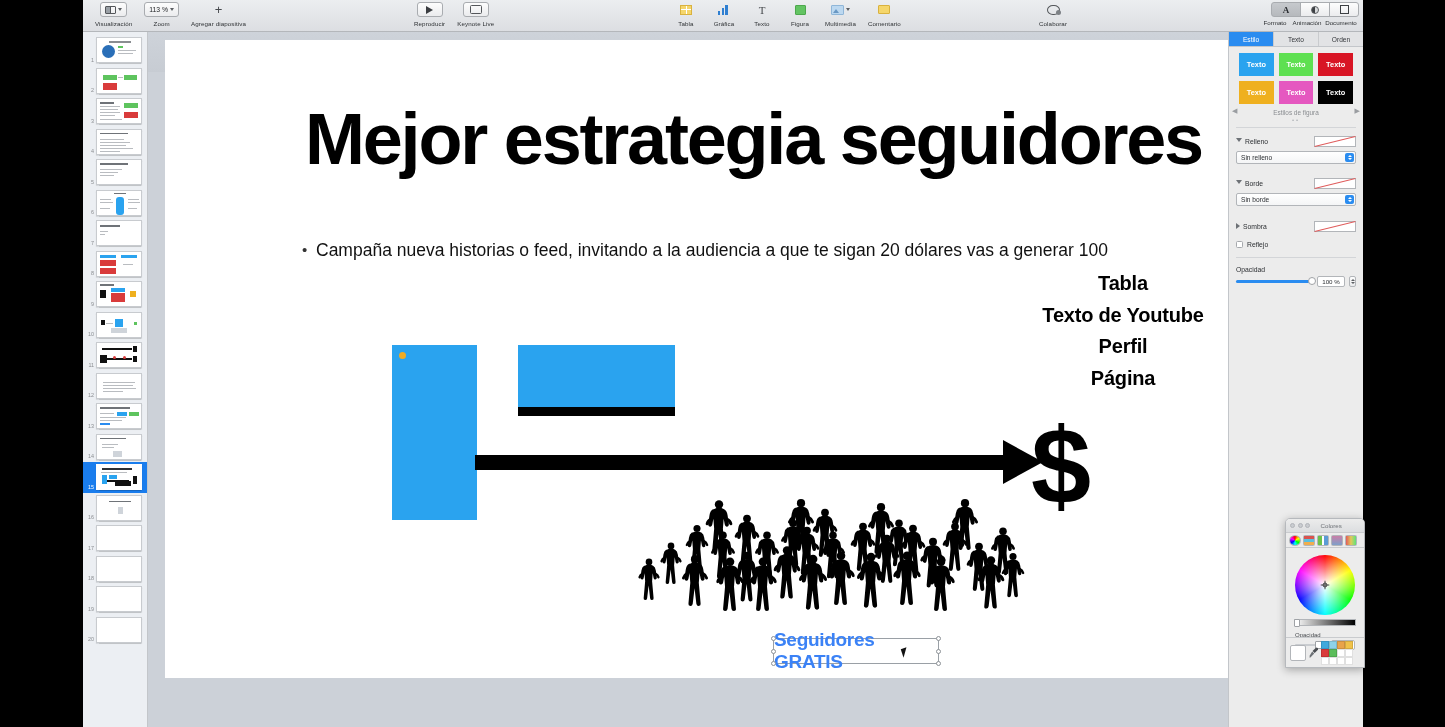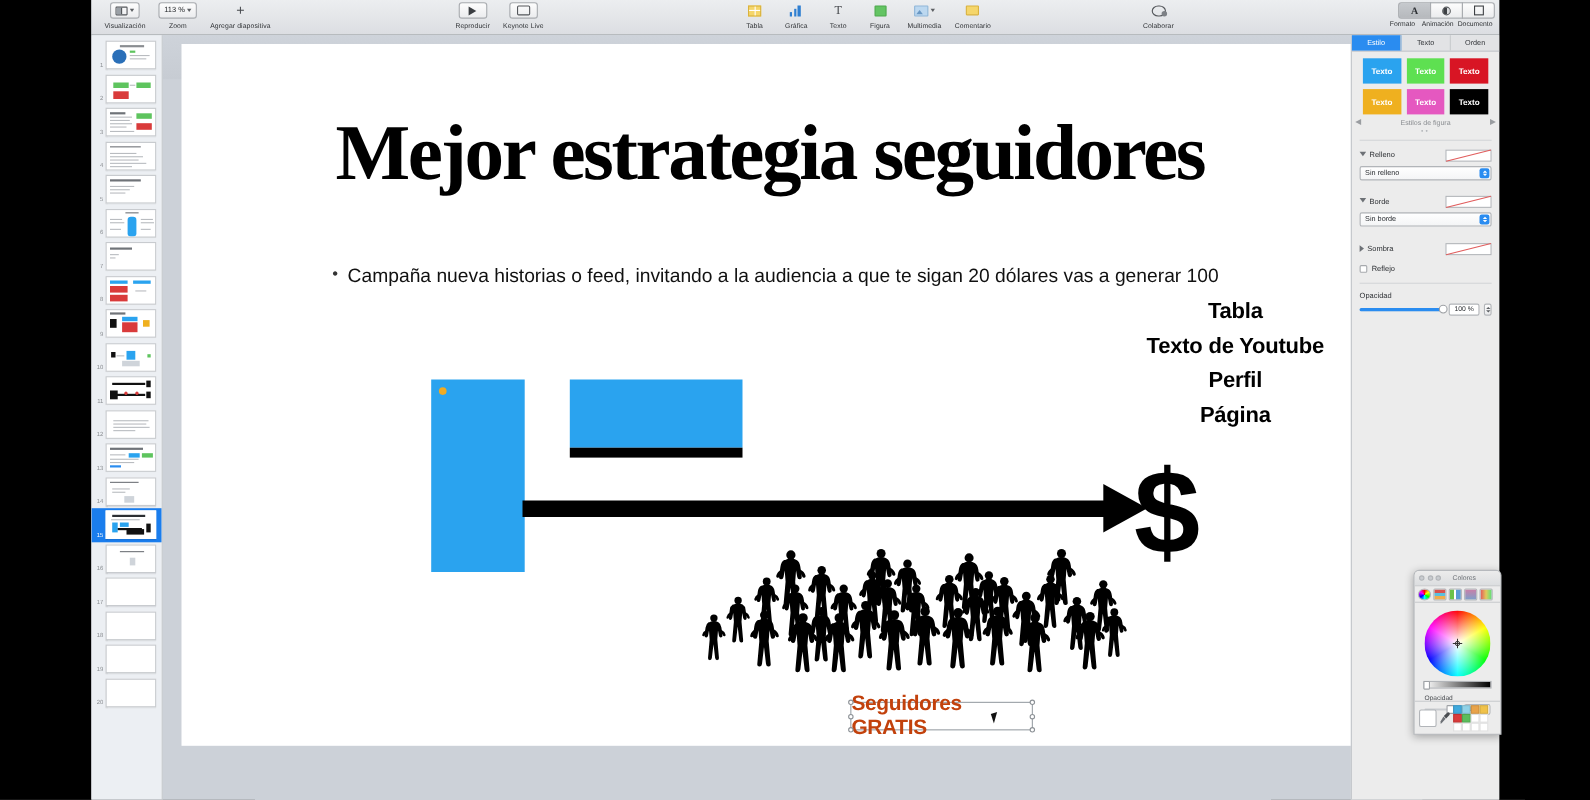--- a/index.html
+++ b/index.html
@@ -79,21 +79,21 @@
   .mtitle { background:#6f7378; height:1.6px; }
 
   
   .canvas-wrap { position:absolute; left:65px; top:32px; width:1145px; height:695px; background:#ccd1d8; }
   .slide { position:absolute; left:82px; top:40px; width:1079px; height:638px; background:#ffffff; }
   .slide-top-strip { position:absolute; left:65px; top:32px; width:1145px; height:40px;
                      background:linear-gradient(#ced3da,#c7ccd3); }
 
   .sl-title { position:absolute; left:140px; top:58px; width:940px;
               font-size:72px; font-weight:700; letter-spacing:-2.2px; color:#000;
-              font-family:Liberation Serif, serif; white-space:nowrap; }
+              font-family:Liberation Sans, sans-serif; white-space:nowrap; }
   .sl-bullet { position:absolute; left:137px; top:200px; font-size:17.5px; color:#111; }
   .sl-bullet .dot { position:absolute; left:0; top:1px; font-size:15px; color:#333; }
   .sl-bullet .txt { display:inline-block; margin-left:14px; }
 
   .blue-box { position:absolute; background:#2aa3ef; }
   .bbox1 { left:227px; top:305px; width:85px; height:175px; }
   .bbox1 .ydot { position:absolute; left:7px; top:7px; width:7px; height:7px; border-radius:50%;
                  background:#f0ab22; }
   .bbox1 .lbl { position:absolute; left:0; right:0; top:56px; text-align:center; color:#fff;
                 font-size:17px; line-height:23px; }
@@ -107,21 +107,21 @@
             line-height:108px; font-family:"Liberation Sans", sans-serif; }
 
   .rlist { position:absolute; left:828px; top:232px; width:260px; text-align:center; }
   .rlist div { font-size:20px; font-weight:700; color:#000; margin-bottom:8.5px; letter-spacing:-.2px; }
 
   .crowd { position:absolute; left:470px; top:415px; width:400px; height:175px; }
 
   .seg-box { position:absolute; left:608px; top:598px; width:166px; height:26px;
              border:1px solid #9aa0a6; background:#fff; display:flex; align-items:center;
              justify-content:center; }
-  .seg-box .t { font-size:19px; font-weight:700; color:#c2410c; letter-spacing:-.3px; }
+  .seg-box .t { font-size:19px; font-weight:700; color:#3b82f6; letter-spacing:-.3px; }
   .hndl { position:absolute; width:5px; height:5px; border-radius:50%; background:#fff;
           border:1px solid #8c9196; }
   .cursor-arrow { position:absolute; left:737px; top:608px; width:0;height:0;
                   border-left:6px solid #111; border-bottom:9px solid transparent; transform:rotate(-18deg);}
 
   
   .inspector { position:absolute; right:0; top:32px; width:135px; height:695px;
                background:#ececec; border-left:1px solid #c3c6ca; }
   .insp-tabs { display:flex; height:15px; background:#e2e3e5; border-bottom:1px solid #c3c6ca; }
   .insp-tab { flex:1; font-size:6.6px; color:#34373b; display:flex; align-items:center;

